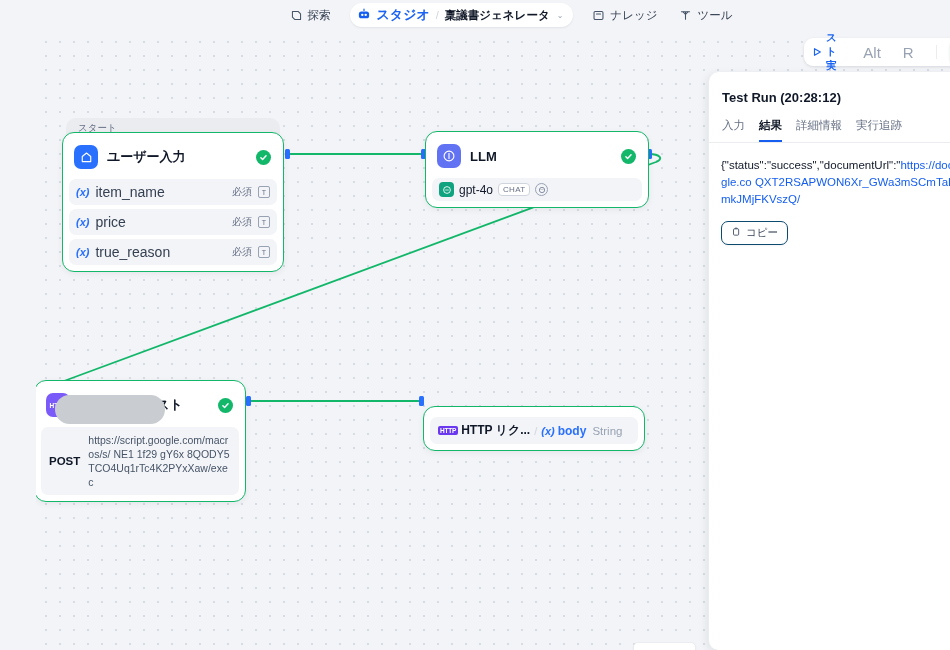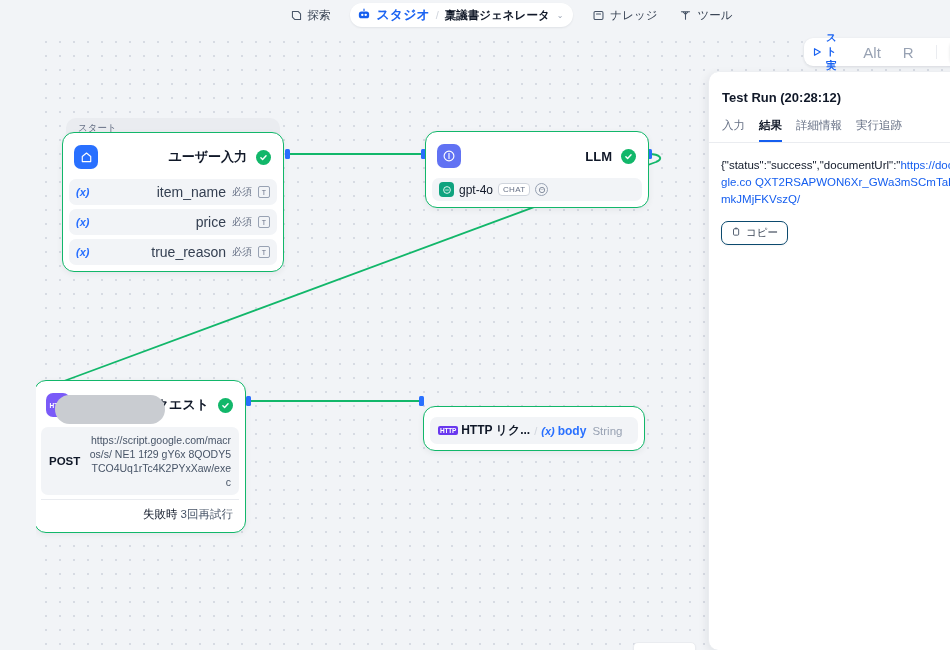--- a/index.html
+++ b/index.html
@@ -50,21 +50,20 @@
 
   
   .node {
     position: absolute;
     background: #ffffff;
     border: 1px solid #12b76a;
     border-radius: 12px;
     box-shadow: 0 2px 6px rgba(16,24,40,0.06);
     padding: 6px;
     z-index: 10;
-    text-align: right;
   }
   .node-head {
     display: flex; align-items: center; gap: 9px;
     padding: 6px 6px 6px 5px;
   }
   .node-ico {
     width: 24px; height: 24px; border-radius: 7px;
     display: flex; align-items: center; justify-content: center;
     color: #fff; flex: none;
   }
@@ -367,24 +366,20 @@
         <div class="ok-badge">
           <svg width="9" height="9" viewBox="0 0 12 12">
               <path d="M2.5 6.3l2.3 2.3 4.6-4.9" fill="none" stroke="#fff" stroke-width="1.9" stroke-linecap="round" stroke-linejoin="round"></path>
             </svg>
         </div>
       </div>
       <div class="http-body">
         <span class="http-method">POST</span>
         <span class="http-url">https://script.google.com/macros/s/                       NE1 1f29                            gY6x 8QODY5TCO4Uq1rTc4K2PYxXaw/exec</span>
         <span class="url-redact"></span>
-      </div>
-      <div class="http-retry">
-        <span>失敗時</span>
-        <span class="num">3回再試行</span>
       </div>
     </div>
 
     <div class="node" id="node-out">
       <div class="out-row">
         <span class="tag-http">HTTP</span>
         <span class="out-src">HTTP リク...</span>
         <span class="out-slash">/</span>
         <span class="varx">(x)</span>
         <span class="out-var">body</span>

